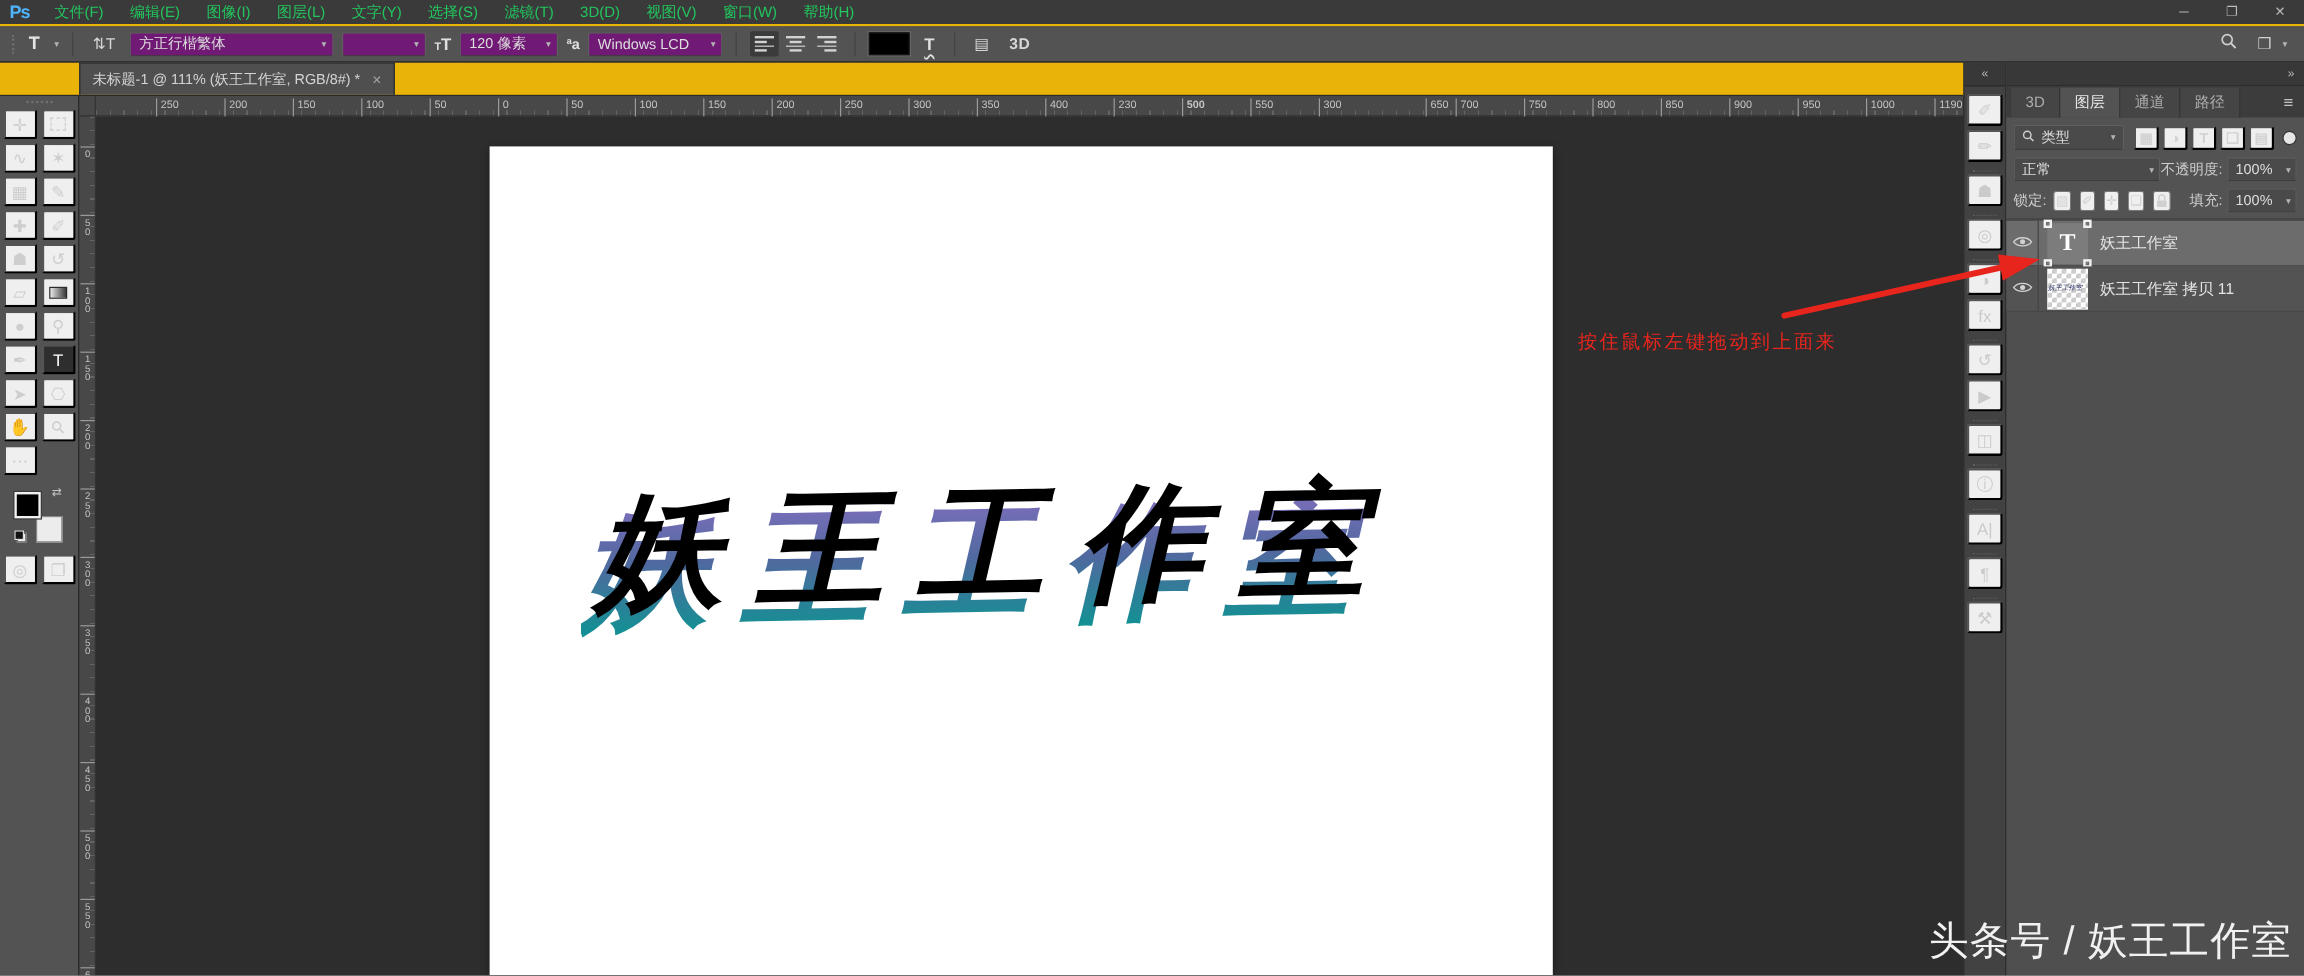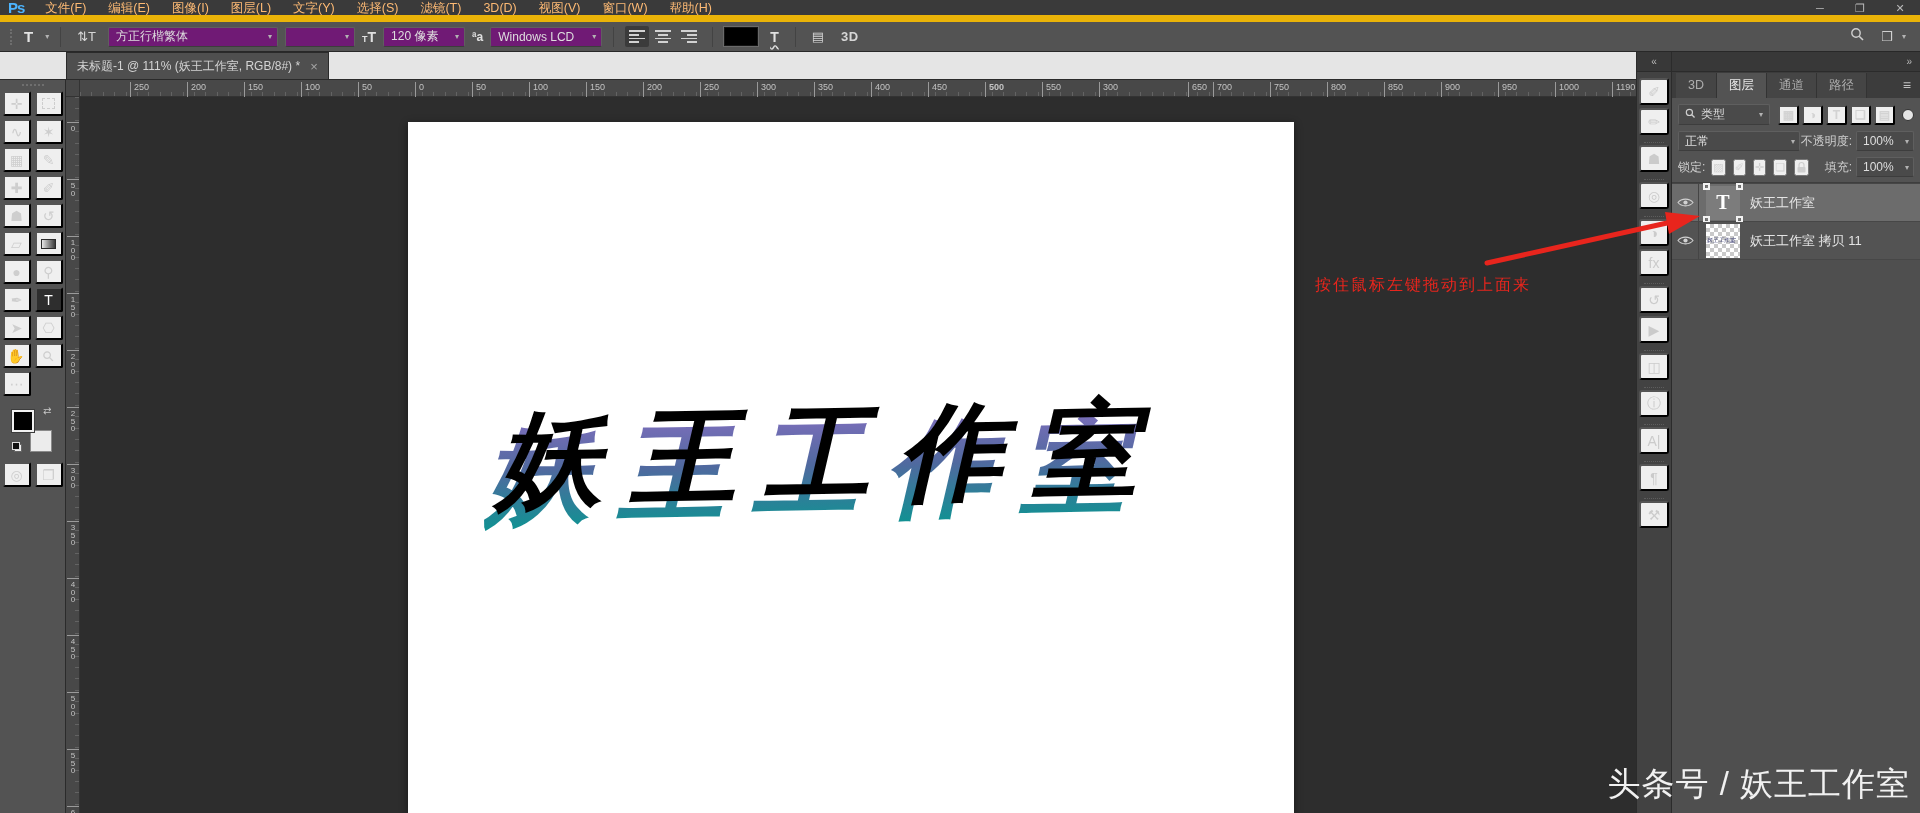--- a/index.html
+++ b/index.html
@@ -1,24 +1,24 @@
 <!DOCTYPE html>
 <html><head>
 <meta charset="utf-8">
 <style>
   * { box-sizing: border-box; margin: 0; padding: 0; }
   html,body { width:1920px; height:813px; overflow:hidden; }
   body { font-family:"Liberation Sans","DejaVu Sans",sans-serif; }
   .app { position:relative; width:1920px; height:813px; background:#2d2d2d; color:#dcdcdc; overflow:hidden; }
 
   
-  .menubar { position:absolute; left:0; top:0; width:1920px; height:22px; background:#3a3a3a; display:flex; align-items:center; border-bottom:7px solid #eab308; z-index:10; }
+  .menubar { position:absolute; left:0; top:0; width:1920px; height:22px; background:#3a3a3a; display:flex; align-items:center; border-bottom:2px solid #eab308; z-index:10; }
   .ps-logo { color:#4db5ff; font-weight:bold; font-size:15px; padding:0 10px 0 8px; letter-spacing:-1px; }
   .menu-items { display:flex; align-items:center; height:100%; }
-  .menu-item { font-size:12.5px; color:#fdba74; padding:0 11px; line-height:22px; cursor:default; }
+  .menu-item { font-size:12.5px; color:#22c55e; padding:0 11px; line-height:22px; cursor:default; }
   .win-controls { margin-left:auto; display:flex; align-items:center; height:100%; }
   .win-btn { width:40px; text-align:center; color:#b9b9b9; font-size:11px; line-height:22px; }
 
   
   .optionsbar { position:absolute; left:0; top:22px; width:1920px; height:30px; background:#535353; border-bottom:1px solid #282828; display:flex; align-items:center; padding-left:10px; gap:7px; z-index:10; }
   .optionsbar::before { content:""; width:3px; height:16px; border-left:2px dotted #6e6e6e; margin-right:2px; }
   .ob-icon { font-size:15px; font-weight:bold; color:#e4e4e4; }
   .chev { font-size:8px; color:#b3b3b3; margin-left:5px; }
   .ob-sep { width:1px; height:20px; background:#434343; margin:0 4px; }
   .ob-btn { background:transparent; border:0; color:#d6d6d6; font-size:13px; padding:2px 5px; border-radius:2px; }
@@ -33,21 +33,21 @@
   .align-btn i { height:2px; background:#d2d2d2; display:block; }
   .align-btn .b1{width:100%} .align-btn .b2{width:64%}
   .al-left{align-items:flex-start} .al-center{align-items:center} .al-right{align-items:flex-end}
   .color-swatch { width:34px; height:19px; background:#000; border:1px solid #141414; box-shadow:0 0 0 1px #6a6a6a; }
   .warp-icon { font-size:14px; font-weight:bold; color:#e0e0e0; text-decoration:underline; text-decoration-style:wavy; text-underline-offset:3px; }
   .threed { font-weight:bold; font-size:13px; letter-spacing:0.5px; }
   .ob-right { margin-left:auto; display:flex; align-items:center; gap:16px; padding-right:14px; }
   .ws-btn { display:flex; align-items:center; gap:4px; background:transparent; border:0; color:#d0d0d0; font-size:13px; }
 
   
-  .tabbar { position:absolute; left:0; top:52px; width:1636px; height:28px; background:#e5e5e5; border-bottom:1px solid #2a2a2a; display:flex; align-items:flex-end; z-index:9; }
+  .tabbar { position:absolute; left:0; top:52px; width:1636px; height:28px; background:#eab308; border-bottom:1px solid #2a2a2a; display:flex; align-items:flex-end; z-index:9; }
   .doc-tab { margin-left:66px; height:27px; background:#4f4f4f; border:1px solid #2a2a2a; border-bottom:0; display:flex; align-items:center; padding:0 10px; gap:10px; }
   .doc-tab-title { font-size:12px; color:#d4d4d4; white-space:nowrap; }
   .tab-close { color:#a5a5a5; font-size:13px; line-height:1; }
 
   
   .toolbar { position:absolute; left:0; top:80px; width:66px; height:733px; background:#535353; border-right:1px solid #2b2b2b; z-index:8; }
   .toolbar::before { content:""; display:block; width:22px; height:3px; margin:4px auto 2px; border-top:2px dotted #6f6f6f; }
   .tools-grid { display:grid; grid-template-columns:28px 28px; gap:3px 4px; justify-content:center; }
   .tool { width:28px; height:25px; display:flex; align-items:center; justify-content:center; color:#cecece; font-size:14px; border-radius:2px; cursor:default; position:relative; }
   .tool.active { background:#2e2e2e; color:#fff; }
@@ -320,21 +320,21 @@
         <span class="hlab" style="left: 278px;">50</span>
         <span class="hlab" style="left: 335px;">0</span>
         <span class="hlab" style="left: 392px;">50</span>
         <span class="hlab" style="left: 449px;">100</span>
         <span class="hlab" style="left: 506px;">150</span>
         <span class="hlab" style="left: 563px;">200</span>
         <span class="hlab" style="left: 620px;">250</span>
         <span class="hlab" style="left: 677px;">300</span>
         <span class="hlab" style="left: 734px;">350</span>
         <span class="hlab" style="left: 791px;">400</span>
-        <span class="hlab" style="left: 848px;">450</span>
+        <span class="hlab" style="left: 848px;">230</span>
         <span class="hlab" style="left: 905px; font-weight: bold;">500</span>
         <span class="hlab" style="left: 962px;">550</span>
         <span class="hlab" style="left: 1019px;">300</span>
         <span class="hlab" style="left: 1064px; margin-left: 44px;">650</span>
         <span class="hlab" style="left: 1133px;">700</span>
         <span class="hlab" style="left: 1190px;">750</span>
         <span class="hlab" style="left: 1247px;">800</span>
         <span class="hlab" style="left: 1304px;">850</span>
         <span class="hlab" style="left: 1361px;">900</span>
         <span class="hlab" style="left: 1418px;">950</span>

